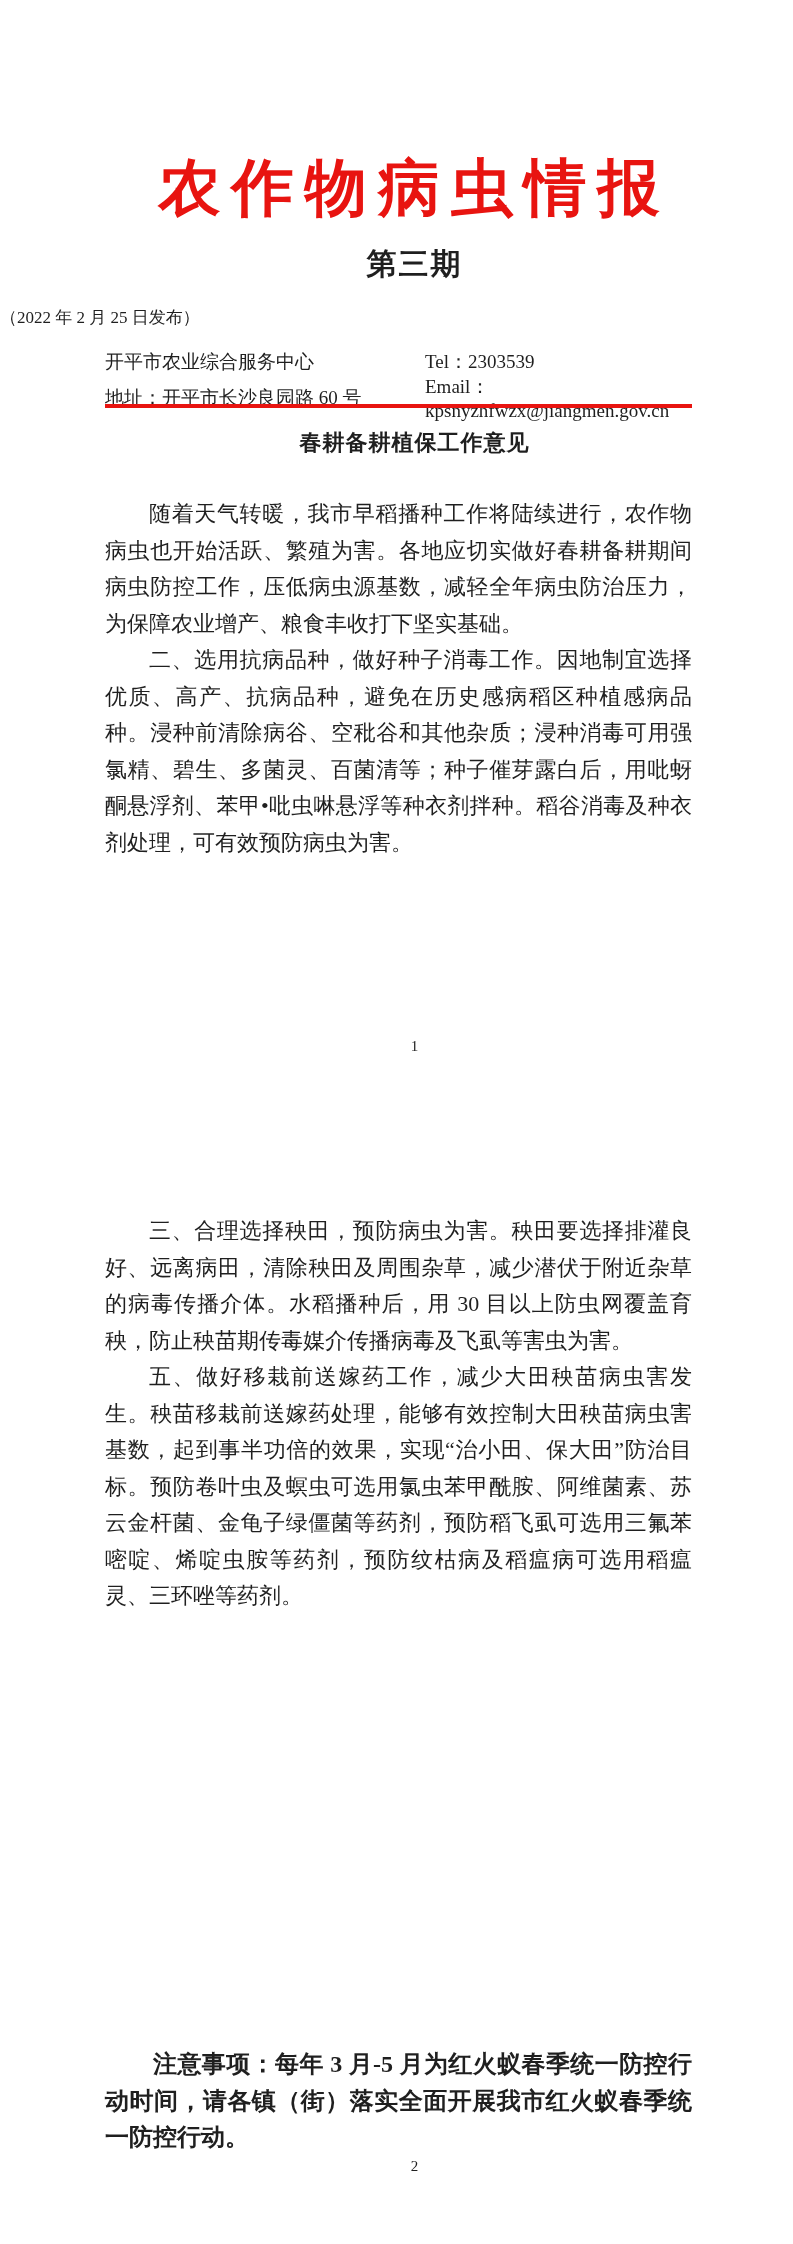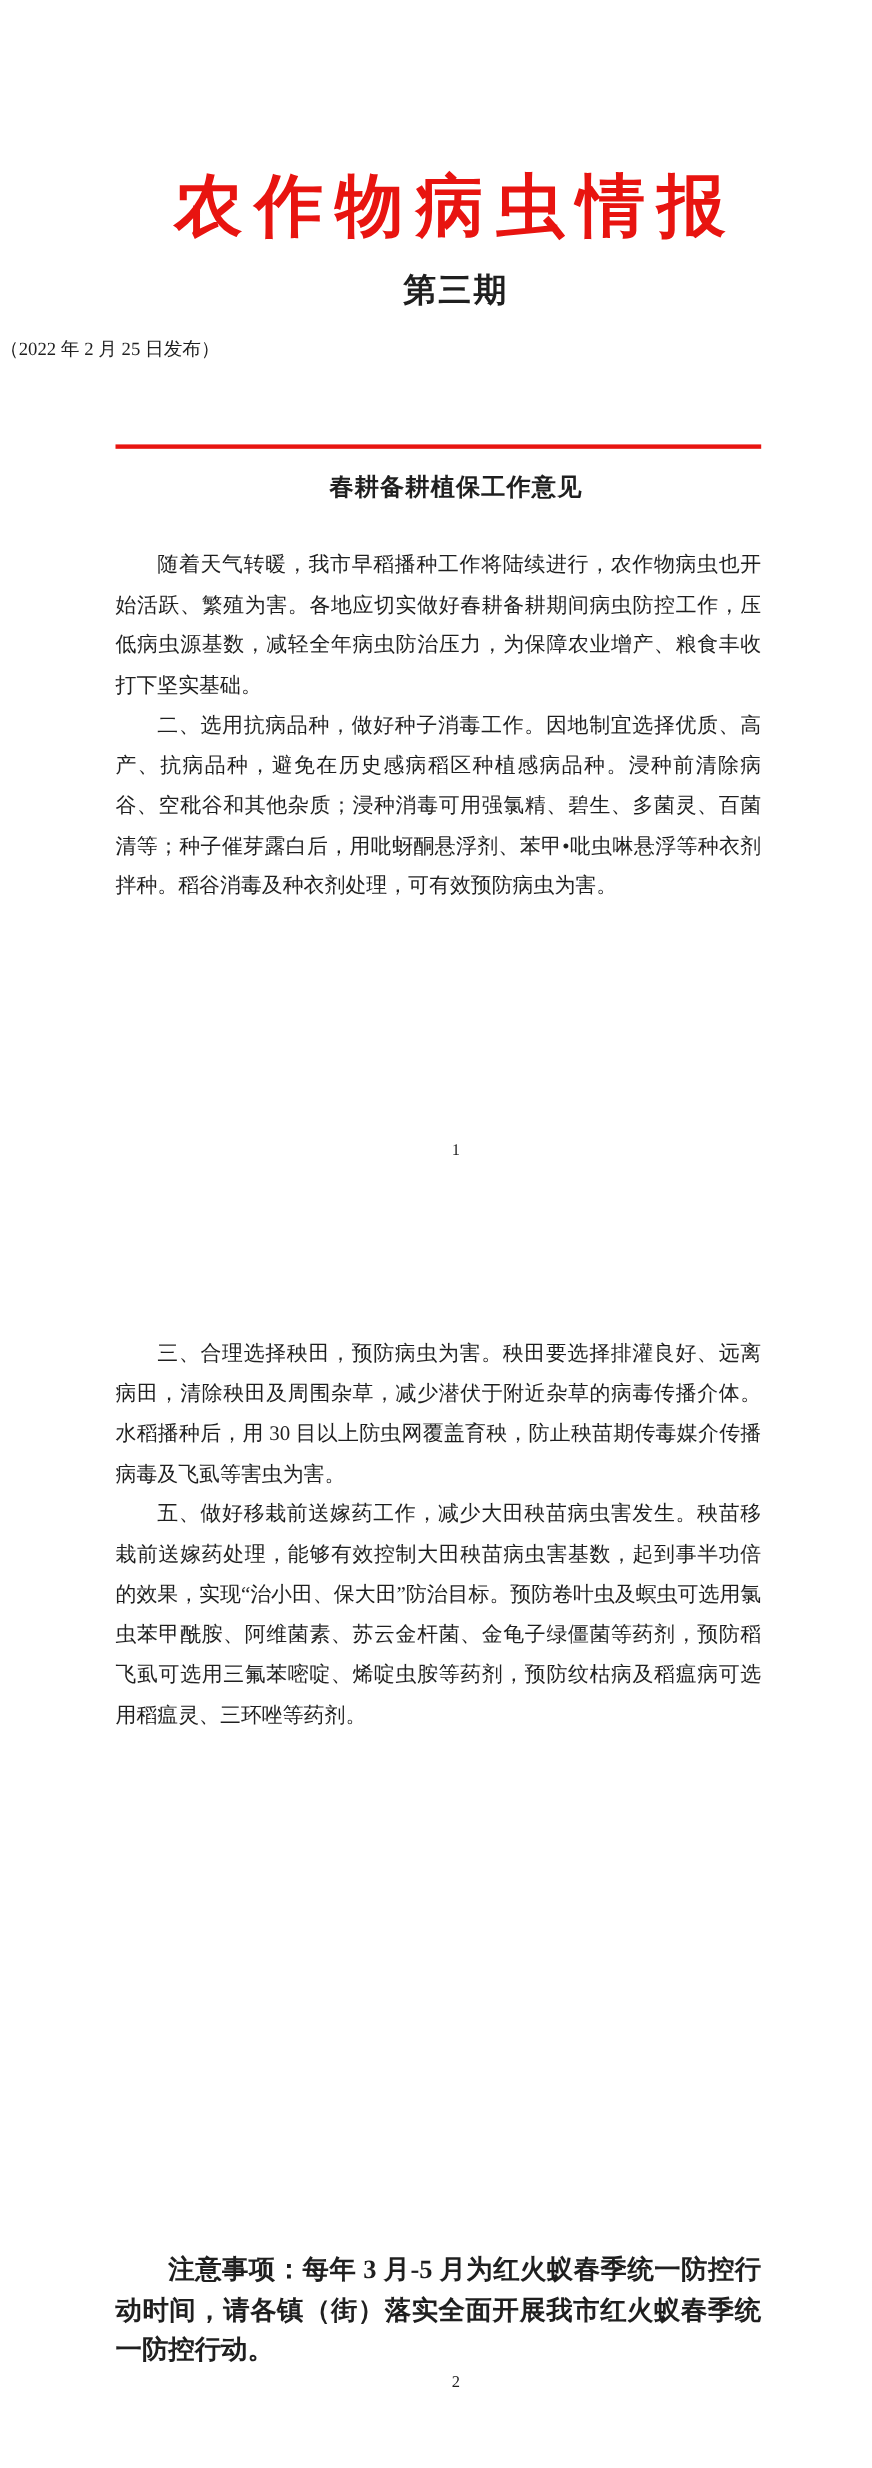--- a/index.html
+++ b/index.html
@@ -86,21 +86,21 @@
     margin:0;
     text-align:center;
     font-size:22px;
     font-weight:700;
     letter-spacing:1px;
   }
   .body{
     position:absolute;
     left:105px;
     width:587px;
-    font-size:19px;
+    font-size:22px;
     line-height:36.5px;
     text-align:justify;
     text-justify:inter-ideograph;
   }
   .body p{
     margin:0;
     text-indent:2em;
   }
   .body1{top:496px;}
   .body2{top:1213px;}
@@ -130,20 +130,28 @@
 
 <div class="doc">
 
   <h1 class="doc-title">农作物病虫情报</h1>
 
   <div class="issue">第三期</div>
 
   <div class="pub-date">（2022 年 2 月 25 日发布）</div>
 
   <div class="contact">
+    <div class="contact-row">
+      <span class="contact-left">开平市农业综合服务中心</span>
+      <span class="contact-right">Tel：2303539</span>
+    </div>
+    <div class="contact-row">
+      <span class="contact-left">地址：开平市长沙良园路 60 号</span>
+      <span class="contact-right">Email：kpsnyzhfwzx@jiangmen.gov.cn</span>
+    </div>
   </div>
 
   <div class="red-rule"></div>
 
   <h2 class="article-title">春耕备耕植保工作意见</h2>
 
   <div class="body body1">
     <p>随着天气转暖，我市早稻播种工作将陆续进行，农作物病虫也开始活跃、繁殖为害。各地应切实做好春耕备耕期间病虫防控工作，压低病虫源基数，减轻全年病虫防治压力，为保障农业增产、粮食丰收打下坚实基础。</p>
     <p>二、选用抗病品种，做好种子消毒工作。因地制宜选择优质、高产、抗病品种，避免在历史感病稻区种植感病品种。浸种前清除病谷、空秕谷和其他杂质；浸种消毒可用强氯精、碧生、多菌灵、百菌清等；种子催芽露白后，用吡蚜酮悬浮剂、苯甲•吡虫啉悬浮等种衣剂拌种。稻谷消毒及种衣剂处理，可有效预防病虫为害。</p>
   </div>

